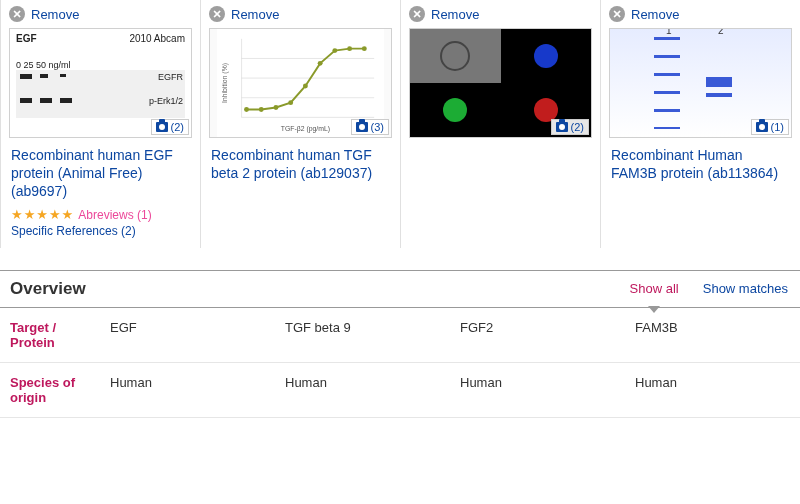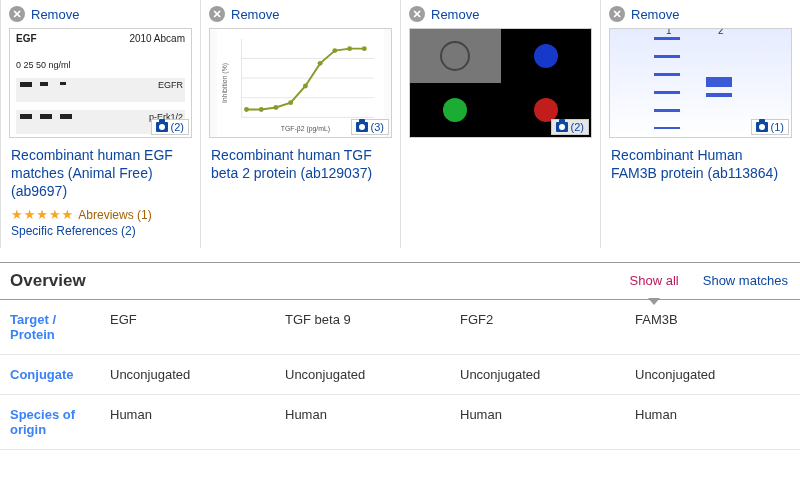--- a/index.html
+++ b/index.html
@@ -11,50 +11,50 @@
   .remove-link { color: #0d47a1; font-size: 13px; cursor: pointer; }
   .thumb-wrap { position: relative; margin: 0 8px; height: 110px; border: 1px solid #d0d0d0; background: #fafafa; display: flex; align-items: center; justify-content: center; overflow: hidden; }
   .photo-badge { position: absolute; right: 2px; bottom: 2px; background: rgba(255,255,255,0.9); border: 1px solid #ccc; padding: 1px 4px; font-size: 11px; color: #0d47a1; display: flex; align-items: center; gap: 3px; cursor: pointer; }
   .cam-icon { width: 12px; height: 10px; background: #0d47a1; border-radius: 1px; position: relative; }
   .cam-icon:before { content:""; position:absolute; top:-3px; left:3px; width:6px; height:3px; background:#0d47a1; border-radius:1px 1px 0 0; }
   .cam-icon:after { content:""; position:absolute; top:2px; left:3px; width:6px; height:6px; border-radius:50%; background:#fff; }
   .title-area { padding: 8px 10px 6px; }
   .prod-title { color: #0d47a1; font-size: 14px; line-height: 1.3; cursor: pointer; }
   .reviews { padding: 0 10px 10px; font-size: 12px; color: #0d47a1; }
   .stars { color: #f5a623; font-size: 13px; letter-spacing: 1px; display: inline-block; margin-right: 4px; }
-  .abreviews-link { color: #a16207; cursor: pointer; }
+  .abreviews-link { color: #ec4899; cursor: pointer; }
   .specref { color:#0d47a1; font-size:12px; cursor:pointer; display:block; margin-top:2px; }
 
   
   .wb { width: 100%; height: 100%; background:#fff; padding:4px 6px; font-size:9px; color:#222; }
   .wb .h { display:flex; justify-content:space-between; font-size:10px; }
   .wb .nums { font-size:9px; margin-top:16px; }
-  .wb .band { height:24px; margin-top:8px; background:#f0f0f0; position:relative; }
+  .wb .band { height:24px; margin-top:0; background:#f0f0f0; position:relative; }
   .wb .dot { position:absolute; top:4px; width:12px; height:5px; background:#222; }
   .wb .lab { position:absolute; right:2px; top:2px; font-size:9px; }
   .curve { width:100%; height:100%; }
   .fluor { width:100%; height:100%; display:grid; grid-template-columns:1fr 1fr; grid-template-rows:1fr 1fr; }
   .fluor div { display:flex; align-items:center; justify-content:center; }
   .fluor .a { background:#777; }
   .fluor .b { background:#000; }
   .fluor .c { background:#000; }
   .fluor .d { background:#000; }
   .blot { width:100%; height:100%; background: linear-gradient(#e6ecff,#fff); position:relative; }
   .blot .lane { position:absolute; top:8px; bottom:8px; width:26px; background: repeating-linear-gradient(#3a5ad6 0 3px, transparent 3px 18px); }
   .blot .lnum { position:absolute; top:-4px; font-size:10px; color:#333; }
 
-  .overview-bar { display:flex; align-items:center; border-top:1px solid #999; border-bottom:1px solid #999; margin-top:14px; }
+  .overview-bar { display:flex; align-items:center; border-top:1px solid #999; border-bottom:1px solid #999; margin-top:22px; }
   .ovw-title { font-weight:bold; font-size:17px; padding:8px 10px; flex:1; }
   .filter-tab { font-size:13px; padding:10px 12px; cursor:pointer; color:#0d47a1; }
   .filter-tab.active { color:#be185d; font-weight:normal; position:relative; }
   .filter-tab.active:after { content:""; position:absolute; left:50%; bottom:-7px; margin-left:-6px; width:0; height:0; border-left:6px solid transparent; border-right:6px solid transparent; border-top:7px solid #999; }
 
   .attr-table { width:100%; border-collapse:collapse; }
   .attr-table td { padding:12px 10px; border-bottom:1px solid #e6e6e6; font-size:13px; vertical-align:top; }
-  .attr-table td.label { font-weight:bold; width:100px; color:#3b82f6; }
+  .attr-table td.label { font-weight:bold; width:100px; color:#be185d; }
   .attr-table td.val { width:175px; }
 </style>
 </head>
 <body>
 
 <div class="compare-row">
 
   <div class="col">
     <div class="remove-bar">
       <span class="remove-icon">✕</span>
@@ -78,21 +78,21 @@
             <span class="dot" style="left:24px"></span>
             <span class="dot" style="left:44px"></span>
             <span class="lab">p-Erk1/2</span>
           </div>
       </div>
       <div class="photo-badge">
           <span class="cam-icon"></span>
           <span>(2)</span>
         </div>
     </div>
-    <div class="title-area"><a class="prod-title">Recombinant human EGF matches (Animal Free) (ab9697)</a></div>
+    <div class="title-area"><a class="prod-title">Recombinant human EGF protein (Animal Free) (ab9697)</a></div>
     <div class="reviews">
       <span class="stars">★★★★★</span><a class="abreviews-link">Abreviews (1)</a>
       <a class="specref">Specific References (2)</a>
     </div>
   </div>
 
   <div class="col">
     <div class="remove-bar">
         <span class="remove-icon">✕</span>
         <span class="remove-link">Remove</span>
@@ -199,27 +199,20 @@
 <table class="attr-table">
   <tbody>
       <tr>
     <td class="label">Target / Protein</td>
     <td class="val">EGF</td>
     <td class="val">TGF beta 9</td>
     <td class="val">FGF2</td>
     <td class="val">FAM3B</td>
   </tr>
   <tr>
-    <td class="label">Conjugate</td>
-    <td class="val">Unconjugated</td>
-    <td class="val">Unconjugated</td>
-    <td class="val">Unconjugated</td>
-    <td class="val">Unconjugated</td>
-  </tr>
-  <tr>
     <td class="label">Species of origin</td>
     <td class="val">Human</td>
     <td class="val">Human</td>
     <td class="val">Human</td>
     <td class="val">Human</td>
   </tr>
 </tbody>
   </table>
 
 </body></html>

